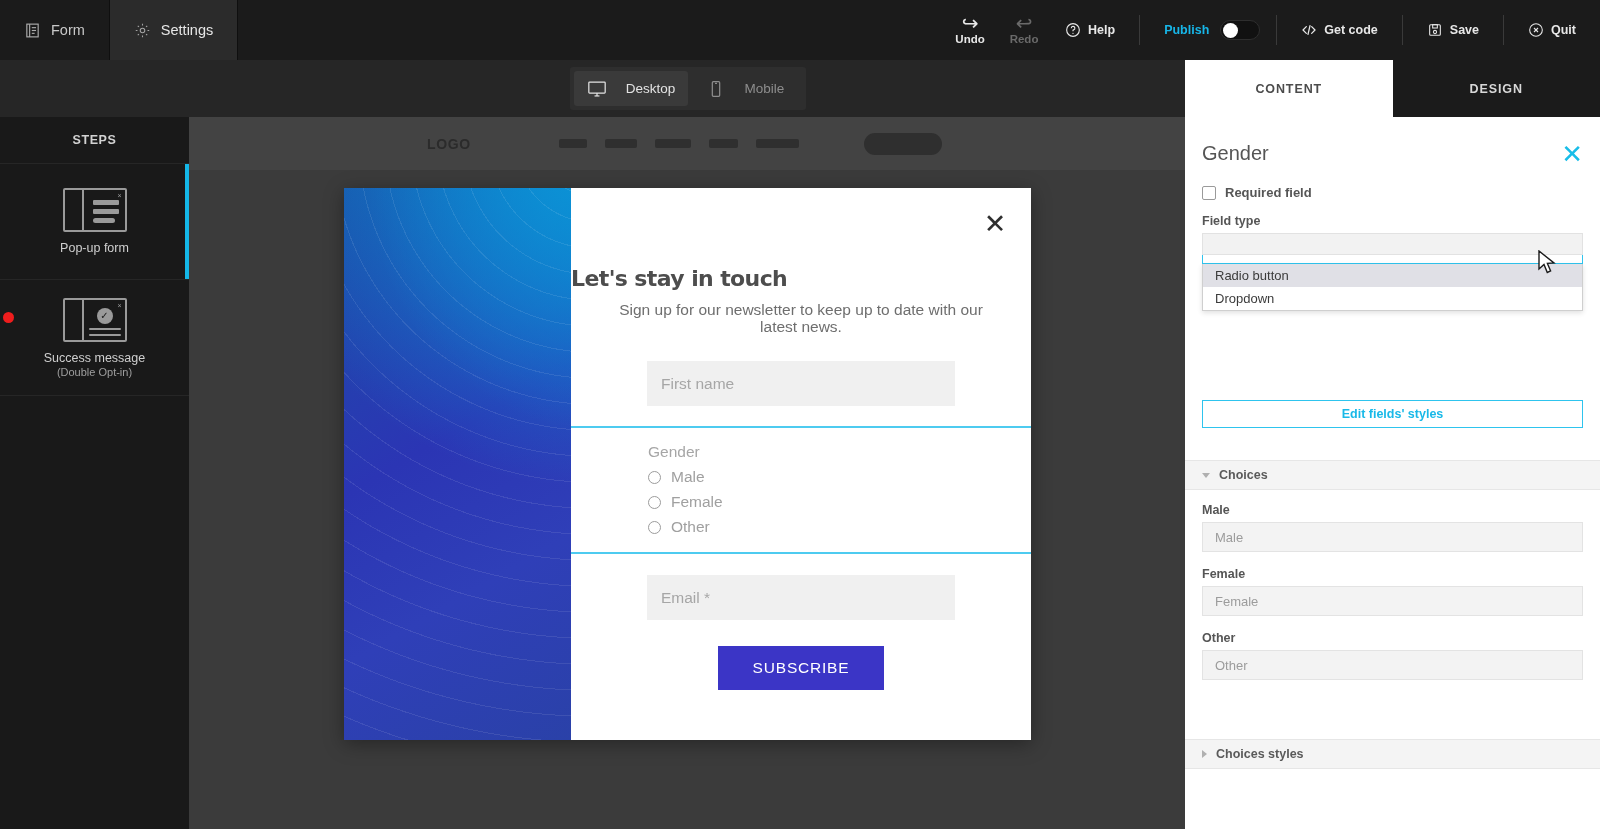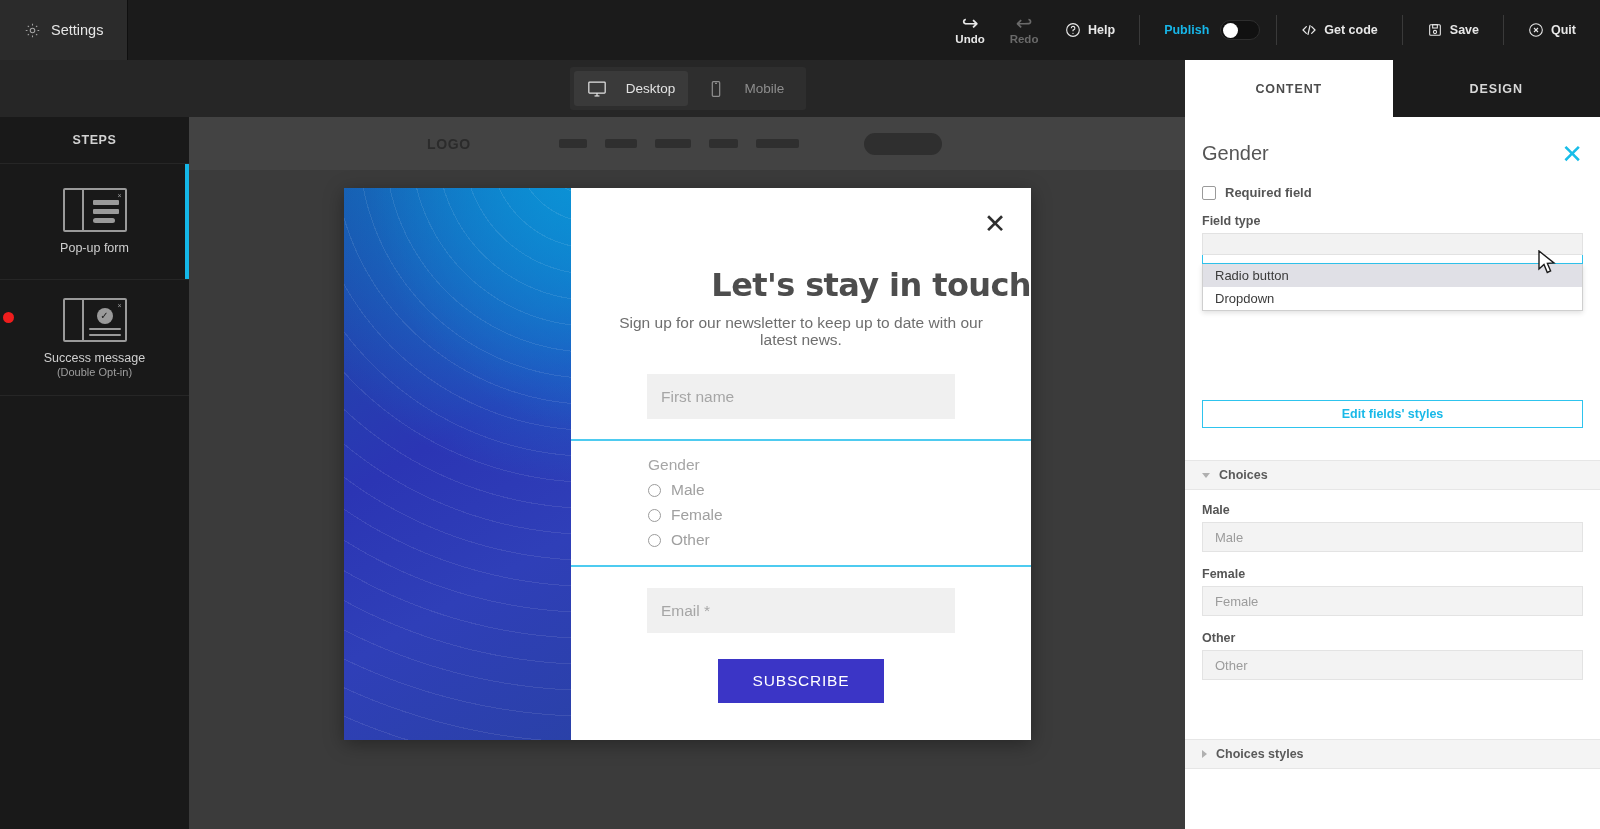--- a/index.html
+++ b/index.html
@@ -161,23 +161,23 @@
       repeating-radial-gradient(circle at 110% -8%, rgba(255,255,255,.9) 0px, rgba(255,255,255,.9) 1px, transparent 1px, transparent 26px);
   }
   .modal-body { flex: 1; position: relative; }
   .modal-close {
     position: absolute; right: 22px; top: 22px;
     width: 28px; height: 28px; cursor: pointer;
     color: #2f2f2f; font-size: 27px; line-height: 28px; text-align: center;
     font-weight: 300;
   }
   .m-head {
-    margin: 78px 0 0; text-align: right;
+    margin: 78px 0 0; text-align: left;
     font-family: "DejaVu Sans", sans-serif;
-    font-size: 32px; font-weight: bold; color: #4d4d4d;
+    font-size: 22px; font-weight: bold; color: #4d4d4d;
     letter-spacing: -.6px;
   }
   .m-sub {
     margin: 10px 44px 0; text-align: center;
     font-size: 15.5px; color: #6e6e6e; line-height: 17px;
   }
   .m-field {
     margin: 26px auto 0; width: 308px; height: 45px;
     background: #f0f0f0; display: flex; align-items: center;
     padding-left: 14px; color: #a6a6a6; font-size: 15.5px; cursor: text;
@@ -284,20 +284,32 @@
   
   .cursor { position: absolute; left: 1538px; top: 250px; width: 20px; height: 26px; pointer-events: none; z-index: 50; }
 </style>
 </head>
 <body>
 
 <div class="app">
 
   <div class="topbar">
     <div class="tb-left">
+      <div class="tb-tab">
+        <span class="ico">
+          <svg viewBox="0 0 24 24" fill="none" stroke="#c8c8c8" stroke-width="1.6">
+            <rect x="4" y="3" width="16" height="18"></rect>
+              <line x1="8" y1="3" x2="8" y2="21"></line>
+            <line x1="11" y1="8" x2="17" y2="8"></line>
+              <line x1="11" y1="12" x2="17" y2="12"></line>
+              <line x1="11" y1="16" x2="15" y2="16"></line>
+          </svg>
+        </span>
+        <span>Form</span>
+      </div>
       <div class="tb-tab active">
         <span class="ico">
           <svg viewBox="0 0 24 24" fill="none" stroke="#b9b9b9" stroke-width="1.5">
             <circle cx="12" cy="12" r="3.2"></circle>
             <path d="M12 2.5v2.4M12 19.1v2.4M21.5 12h-2.4M4.9 12H2.5M18.7 5.3l-1.7 1.7M7 17l-1.7 1.7M18.7 18.7L17 17M7 7L5.3 5.3"></path>
           </svg>
         </span>
         <span>Settings</span>
       </div>
     </div>

